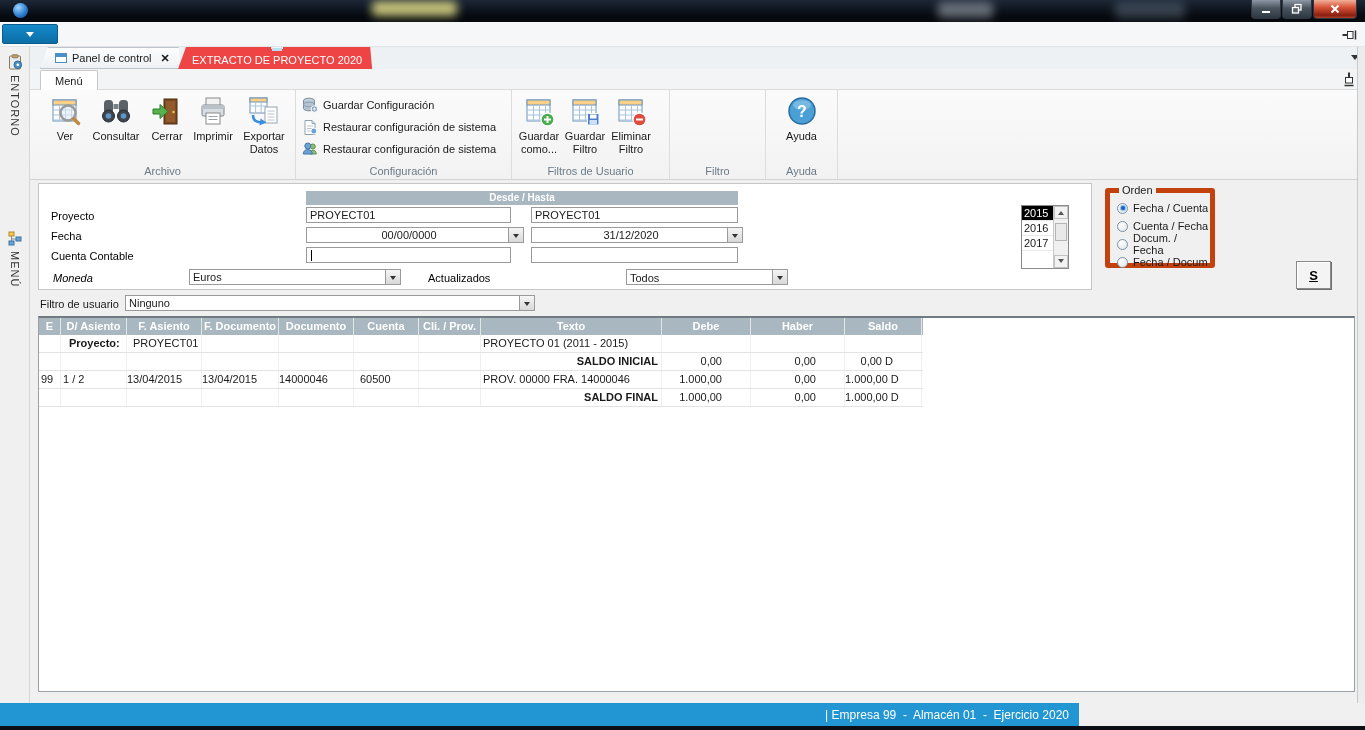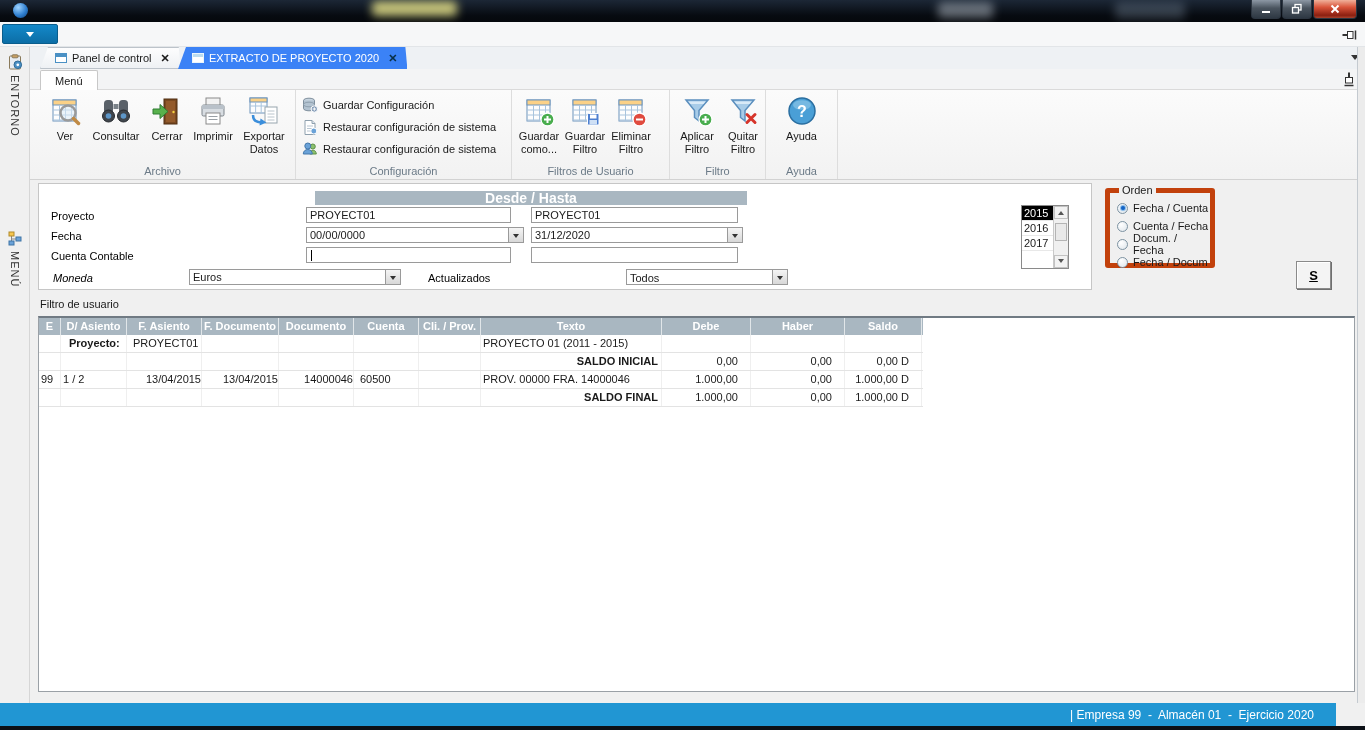--- a/index.html
+++ b/index.html
@@ -38,21 +38,21 @@
   .side-item { position:absolute; left:0; width:30px; display:flex; flex-direction:column; align-items:center; cursor:default; }
   .side-item .sic { width:16px; height:16px; margin-bottom:5px; }
   .vtext { writing-mode:vertical-rl; font-size:11px; color:#333; letter-spacing:1px; }
 
   
   .tabstrip { position:absolute; left:30px; top:47px; width:1335px; height:22px; background:#eef1f4; }
   .dtab { position:absolute; top:0; height:22px; display:flex; align-items:center; gap:5px;
           padding:0 10px 0 14px; font-size:11px;
           clip-path:polygon(8px 0, calc(100% - 2px) 0, 100% 100%, 0 100%); }
   .dtab.inactive { background:linear-gradient(#fdfdfe,#eef1f4); border:1px solid #bcc3ca; color:#1a1a1a; }
-  .dtab.active { background:#3b82f6; color:#fff; }
+  .dtab.active { background:#ef4444; color:#fff;flex-direction:column; }
   .tabico { width:12px; height:10px; border:1px solid #4a90c4; background:#fff; position:relative; }
   .tabico::before { content:""; position:absolute; left:0; top:0; right:0; height:3px; background:#4a90c4; }
   .dtab.active .tabico { border-color:#eaf5fc; }
   .dtab.active .tabico::before { background:#bcdcef; }
   .tabx { font-size:11px; font-weight:bold; line-height:1; margin-left:4px; }
   .dtab.inactive .tabx { color:#1b1b1b; }
   .dtab.active .tabx { color:#083049; }
   .strip-arrow { position:absolute; right:6px; top:8px; width:0; height:0;
                  border:4px solid transparent; border-top:5px solid #333; }
 
@@ -76,29 +76,29 @@
   .rbig .ric { width:32px; height:32px; }
   .rbig .rlabel { font-size:11px; text-align:center; line-height:1.15; color:#1a1a1a; }
   .smallcol { display:flex; flex-direction:column; justify-content:flex-start; gap:5px; padding-top:3px; }
   .rsmall { display:flex; align-items:center; gap:5px; height:17px; cursor:default; }
   .rsmall .ric16 { width:16px; height:16px; }
   .rsmall .rlabel { font-size:11px; color:#1a1a1a; white-space:nowrap; }
 
   
   .fpanel { position:absolute; left:38px; top:183px; width:1054px; height:107px; background:#fff;
             border:1px solid #c6c6c6; }
-  .range-header { position:absolute; left:276px; top:7px; width:432px; height:14px; background:#a9b7c1;
-                  color:#fff; font-weight:bold; font-size:14px; text-align:center; line-height:14px; }
+  .range-header { position:absolute; left:267px; top:7px; width:432px; height:14px; background:#a9b7c1;
+                  color:#fff; font-weight:bold; font-size:10px; text-align:center; line-height:14px; }
   .flabel { position:absolute; font-size:11px; color:#000; }
   .tfield { position:absolute; height:16px; background:#fff; border:1px solid #9a9a9a; font-size:11px;
             display:flex; align-items:center; padding-left:3px; }
   .combo { position:absolute; height:16px; background:#fff; border:1px solid #9a9a9a; font-size:11px;
            display:flex; align-items:center; }
   .combo .cval { flex:1; padding-left:3px; }
-  .combo .cval.center { padding-right:0; }
+  .combo .cval.center { text-align:center; padding-right:0; }
   .cbtn { width:15px; height:100%; border-left:1px solid #9a9a9a;
           background:linear-gradient(#f5f5f5,#d8d8d8); display:flex; align-items:center; justify-content:center; }
   .cbtn::after { content:""; width:0; height:0; border:3.5px solid transparent; border-top:4.5px solid #333; margin-top:4px; }
   .caret { width:1px; height:11px; background:#000; margin-left:1px; }
 
   .yearbox { position:absolute; left:982px; top:21px; width:48px; height:64px; border:1px solid #8a8a8a;
              background:#fff; display:flex; }
   .ylist { width:31px; }
   .yitem { height:15px; line-height:15px; padding-left:2px; font-size:11px; border-bottom:1px solid #e8e8e8; }
   .yitem.sel { background:#000; color:#fff; }
@@ -133,29 +133,29 @@
   .gridinner { width:884px; }
   .ghead { display:flex; height:17px; background:#a9b7c1; }
   .hc { color:#fff; font-weight:bold; font-size:11px; text-align:center; line-height:17px;
         border-right:1px solid rgba(255,255,255,.65); overflow:hidden; white-space:nowrap; }
   .grow { display:flex; height:18px; border-bottom:1px solid #e3e3e3; }
   .gc { font-size:11px; line-height:17px; border-right:1px solid #efefef; overflow:hidden;
         white-space:nowrap; padding-left:2px; }
   .c0{width:22px;} .c1{width:66px;} .c2{width:75px;} .c3{width:77px;} .c4{width:75px;}
   .c5{width:65px;} .c6{width:62px;} .c7{width:181px;} .c8{width:89px;} .c9{width:94px;} .c10{width:77px;}
   .b { font-weight:bold; }
-  .ar { text-align:right; padding-right:12px; padding-left:0; }
+  .ar { text-align:right; padding-right:28px; padding-left:0; }
   .ar2 { text-align:right; padding-right:3px; padding-left:0; }
-  .ac { text-align:right; padding-left:0; }
+  .ac { text-align:left; padding-left:0; }
   .pl8 { padding-left:8px; }
   .pl6 { padding-left:6px; }
 
   
-  .statusbar { position:absolute; left:0; top:703px; width:1336px; height:23px; background:#2196d3;
-               display:flex; align-items:center; justify-content:flex-end; padding-right:22px; }
+  .statusbar { position:absolute; left:0; top:703px; width:1079px; height:23px; background:#2196d3;
+               display:flex; align-items:center; justify-content:flex-end; padding-right:10px; }
   .statusbar span { color:#fff; font-size:12px; white-space:pre; }
   .bottomstrip { position:absolute; left:0; top:726px; width:1365px; height:4px; background:#0c1016; }
   .rightedge { position:absolute; left:1357px; top:47px; width:8px; height:656px; background:#ececec;
                border-left:1px solid #c4cad0; }
 </style>
 </head>
 <body>
 
 <div id="app">
 
@@ -375,39 +375,20 @@
                 <circle cx="24.5" cy="24.5" r="6.5" fill="#e04b3f" stroke="#fff" stroke-width="1.3"></circle>
                 <path d="M21 24.5h7" stroke="#fff" stroke-width="2"></path>
               </svg></span>
           <span class="rlabel">Eliminar Filtro</span>
         </div>
       </div>
       <div class="glabel">Filtros de Usuario</div>
     </div>
 
     <div class="rgroup" style="width:96px;">
-      <div class="bigrow">
-        <div class="rbig narrow">
-          <span class="ric"><svg width="32" height="32" viewBox="0 0 32 32">
-                <path d="M5 5h22L18 15.5V26l-4.5-3.5V15.5z" fill="#a8cce8" stroke="#5b8fbe" stroke-width="1.5"></path>
-                <path d="M7.5 6.5h17l-2 2.5h-13z" fill="#d9eaf7"></path>
-                <circle cx="24.5" cy="24.5" r="6.5" fill="#49ad4e" stroke="#fff" stroke-width="1.3"></circle>
-                <path d="M24.5 21v7M21 24.5h7" stroke="#fff" stroke-width="2"></path>
-              </svg></span>
-          <span class="rlabel">Aplicar Filtro</span>
-        </div>
-        <div class="rbig narrow">
-          <span class="ric"><svg width="32" height="32" viewBox="0 0 32 32">
-                <path d="M5 5h22L18 15.5V26l-4.5-3.5V15.5z" fill="#a8cce8" stroke="#5b8fbe" stroke-width="1.5"></path>
-                <path d="M7.5 6.5h17l-2 2.5h-13z" fill="#d9eaf7"></path>
-                <path d="M20 19.5l8 8M28 19.5l-8 8" stroke="#d6342a" stroke-width="3" stroke-linecap="round"></path>
-              </svg></span>
-          <span class="rlabel">Quitar Filtro</span>
-        </div>
-      </div>
       <div class="glabel">Filtro</div>
     </div>
 
     <div class="rgroup" style="width:72px;">
       <div class="bigrow" style="justify-content:center; width:100%;">
         <div class="rbig narrow">
           <span class="ric"><svg width="32" height="32" viewBox="0 0 32 32">
                 <circle cx="16" cy="16" r="13" fill="#4a9fd6" stroke="#2a6ea0" stroke-width="1.5"></circle>
                 <ellipse cx="16" cy="10" rx="9" ry="4.8" fill="#8ec7e8" opacity=".65"></ellipse>
                 <text x="16" y="22" font-size="16" font-weight="bold" fill="#fff" text-anchor="middle" font-family="Liberation Sans, sans-serif">?</text>
@@ -495,20 +476,24 @@
     </div>
     <div class="radio-row">
       <span class="radio"></span>
       <span class="rtext">Fecha / Docum</span>
     </div>
   </fieldset>
 
   <div class="sbutton">S</div>
 
   <span class="uflabel">Filtro de usuario</span>
+  <div class="combo ufcombo">
+    <span class="cval">Ninguno</span>
+    <span class="cbtn"></span>
+  </div>
 
   <div class="grid">
     <div class="gridinner">
       <div class="ghead">
         <div class="hc c0">E</div>
         <div class="hc c1">D/ Asiento</div>
         <div class="hc c2">F. Asiento</div>
         <div class="hc c3">F. Documento</div>
         <div class="hc c4">Documento</div>
         <div class="hc c5">Cuenta</div>

